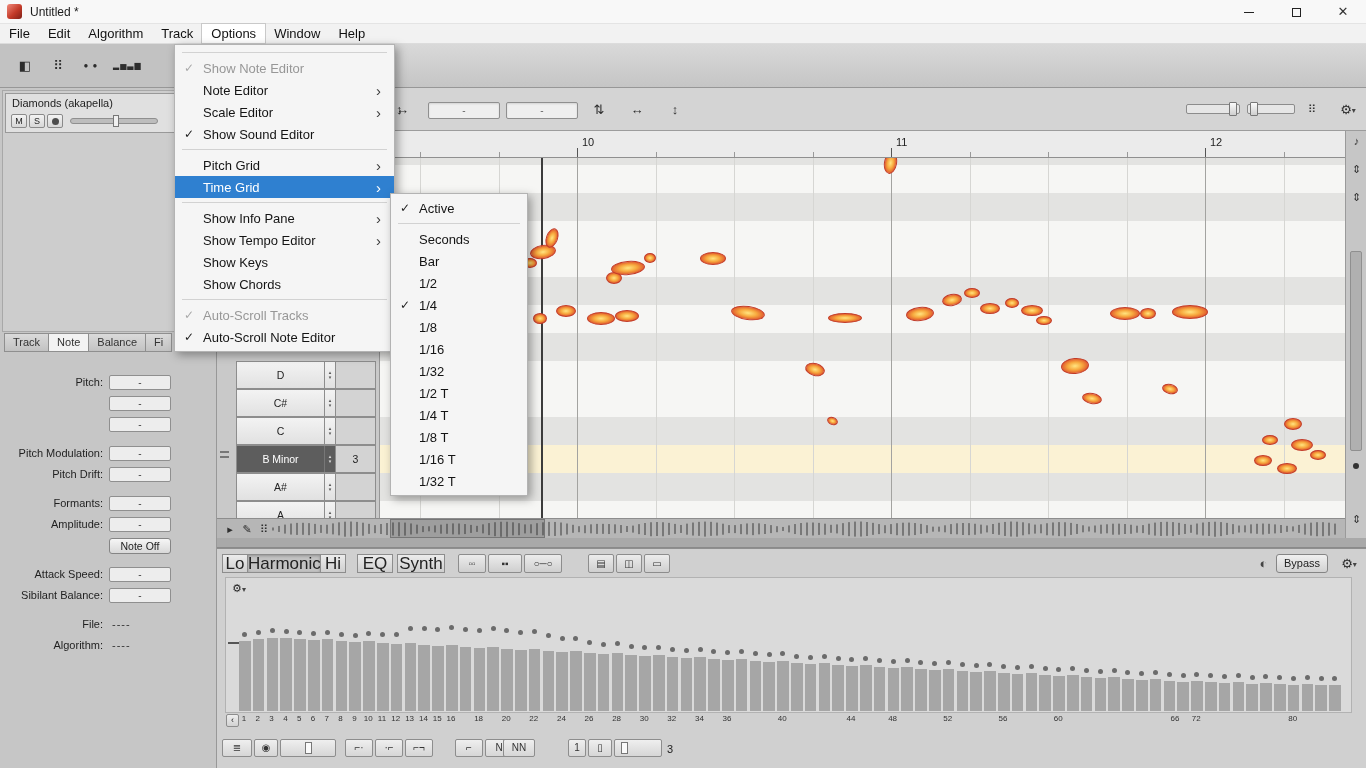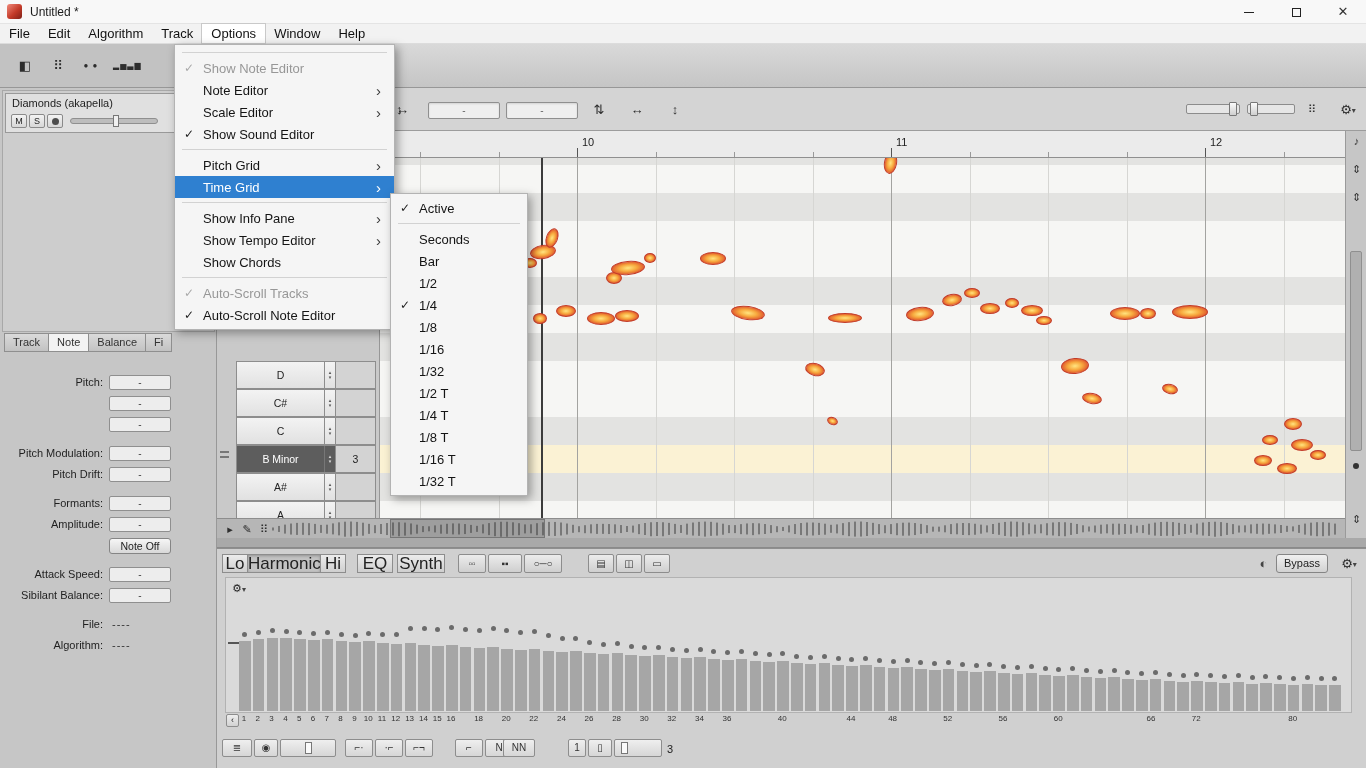--- a/index.html
+++ b/index.html
@@ -887,21 +887,21 @@
         <span class="slab" style="left: 757.2px;"></span>
         <span class="slab" style="left: 771px;">56</span>
         <span class="slab" style="left: 784.8px;"></span>
         <span class="slab" style="left: 798.6px;"></span>
         <span class="slab" style="left: 812.4px;"></span>
         <span class="slab" style="left: 826.2px;">60</span>
         <span class="slab" style="left: 840px;"></span>
         <span class="slab" style="left: 853.8px;"></span>
         <span class="slab" style="left: 867.6px;"></span>
         <span class="slab" style="left: 881.4px;"></span>
-        <span class="slab" style="left: 919px;">66</span>
+        <span class="slab" style="left: 943px;">66</span>
         <span class="slab" style="left: 909px;"></span>
         <span class="slab" style="left: 922.8px;"></span>
         <span class="slab" style="left: 936.6px;"></span>
         <span class="slab" style="left: 950.4px;"></span>
         <span class="slab" style="left: 964.2px;">72</span>
         <span class="slab" style="left: 978px;"></span>
         <span class="slab" style="left: 991.8px;"></span>
         <span class="slab" style="left: 1005.6px;"></span>
         <span class="slab" style="left: 1019.4px;"></span>
         <span class="slab" style="left: 1033.2px;"></span>
@@ -977,20 +977,25 @@
         <span class="mlb">Show Info Pane</span>
         <span class="mar">›</span>
       </div>
       <div class="mrow">
         <span class="mck"></span>
         <span class="mlb">Show Tempo Editor</span>
         <span class="mar">›</span>
       </div>
       <div class="mrow">
         <span class="mck"></span>
+        <span class="mlb">Show Keys</span>
+        <span class="mar"></span>
+      </div>
+      <div class="mrow">
+        <span class="mck"></span>
         <span class="mlb">Show Chords</span>
         <span class="mar"></span>
       </div>
       <div class="msep"></div>
       <div class="mrow dis">
         <span class="mck gray">✓</span>
         <span class="mlb">Auto-Scroll Tracks</span>
         <span class="mar"></span>
       </div>
       <div class="mrow">

